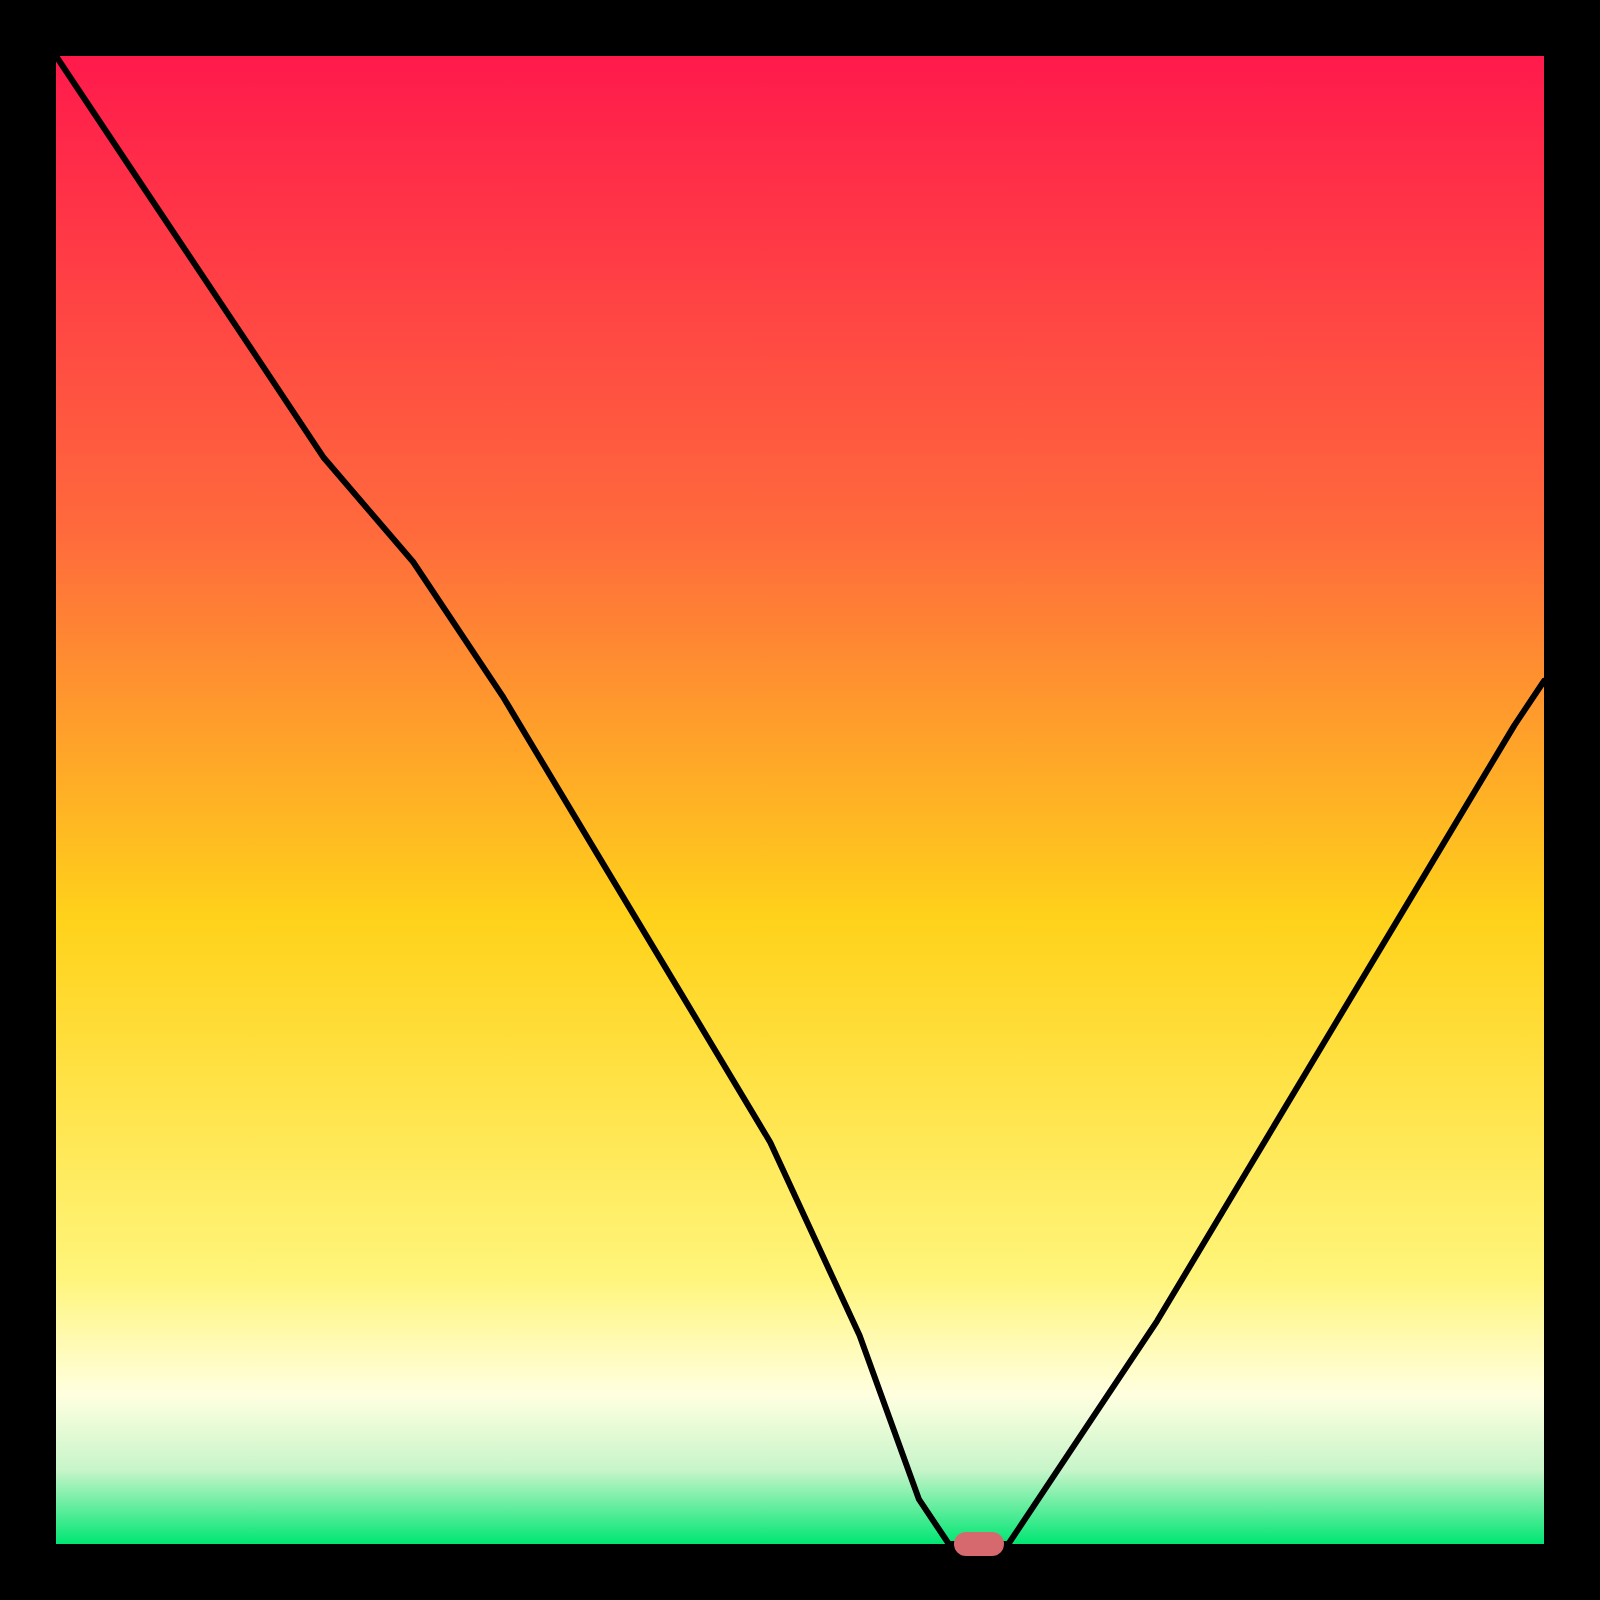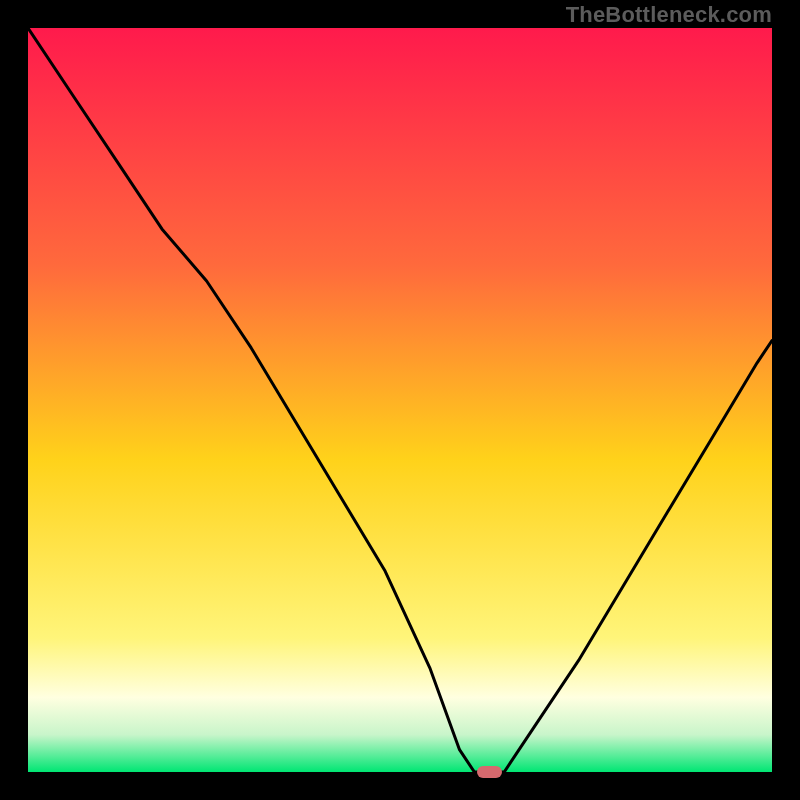--- a/index.html
+++ b/index.html
@@ -39,21 +39,20 @@
     position: absolute;
     border-radius: 8px;
     background: #d6696e;
   }
 </style>
 </head>
 <body>
 
 <div class="frame">
 
-  <div class="attribution">TheBottleneck.com</div>
 
   <div class="plot">
     <svg id="plot-svg" width="744" height="744" viewBox="0 0 744 744">
       <defs>
         <linearGradient id="bg-grad" x1="0" y1="0" x2="0" y2="1">
             <stop offset="0%" stop-color="#ff1a4c"></stop>
             <stop offset="32%" stop-color="#ff6a3c"></stop>
             <stop offset="58%" stop-color="#ffd21a"></stop>
             <stop offset="82%" stop-color="#fff57a"></stop>
             <stop offset="90%" stop-color="#ffffe0"></stop>

